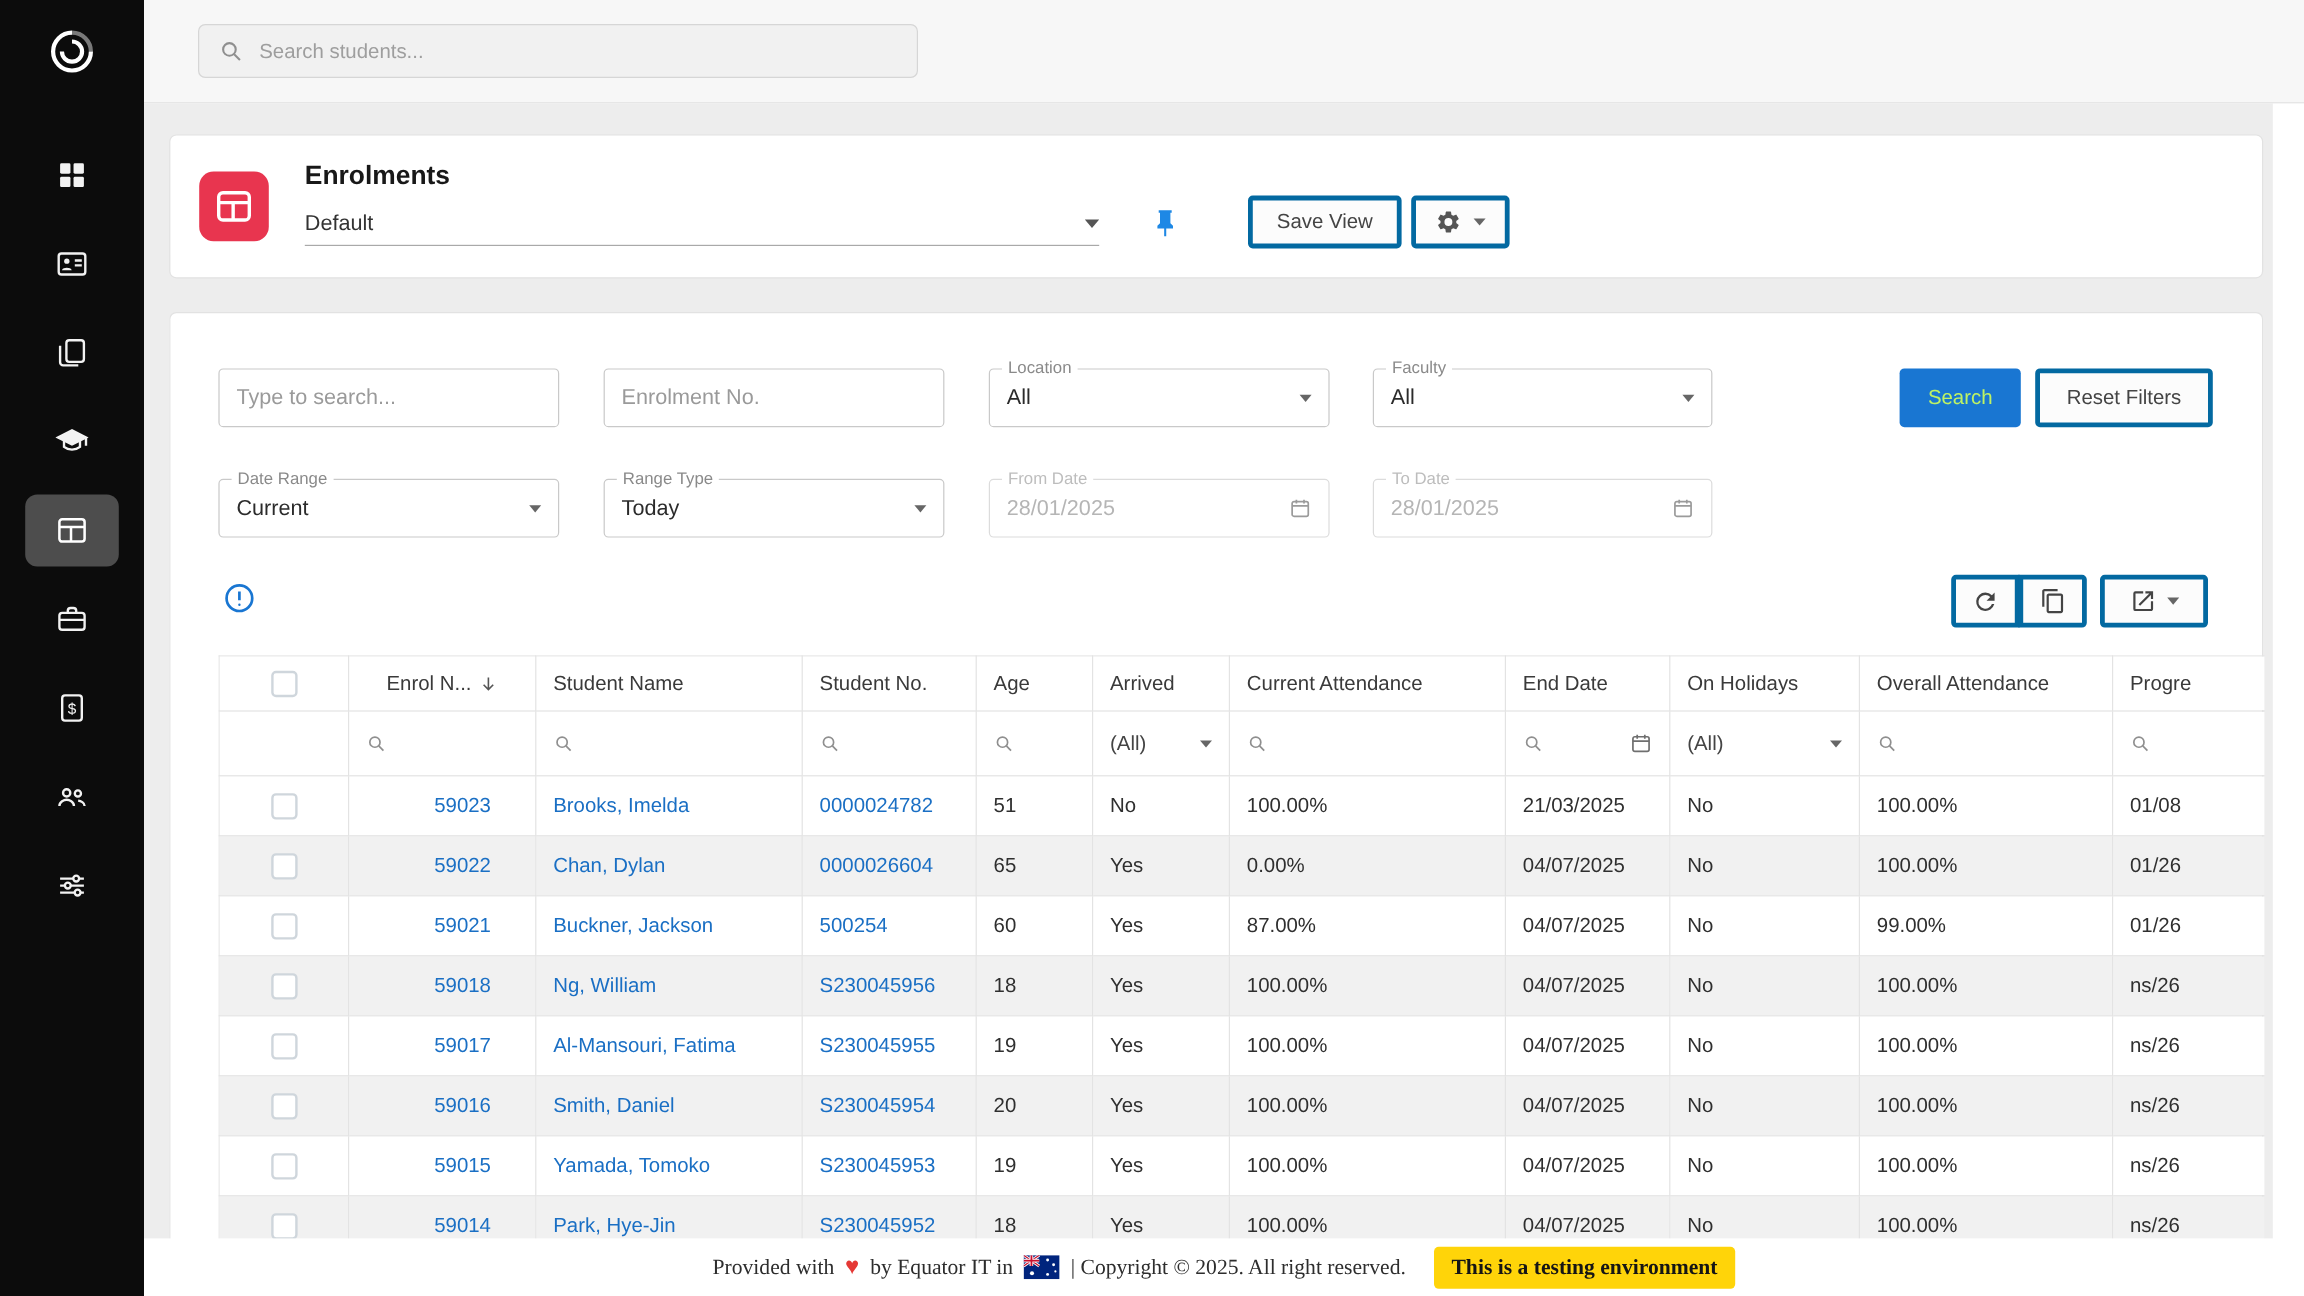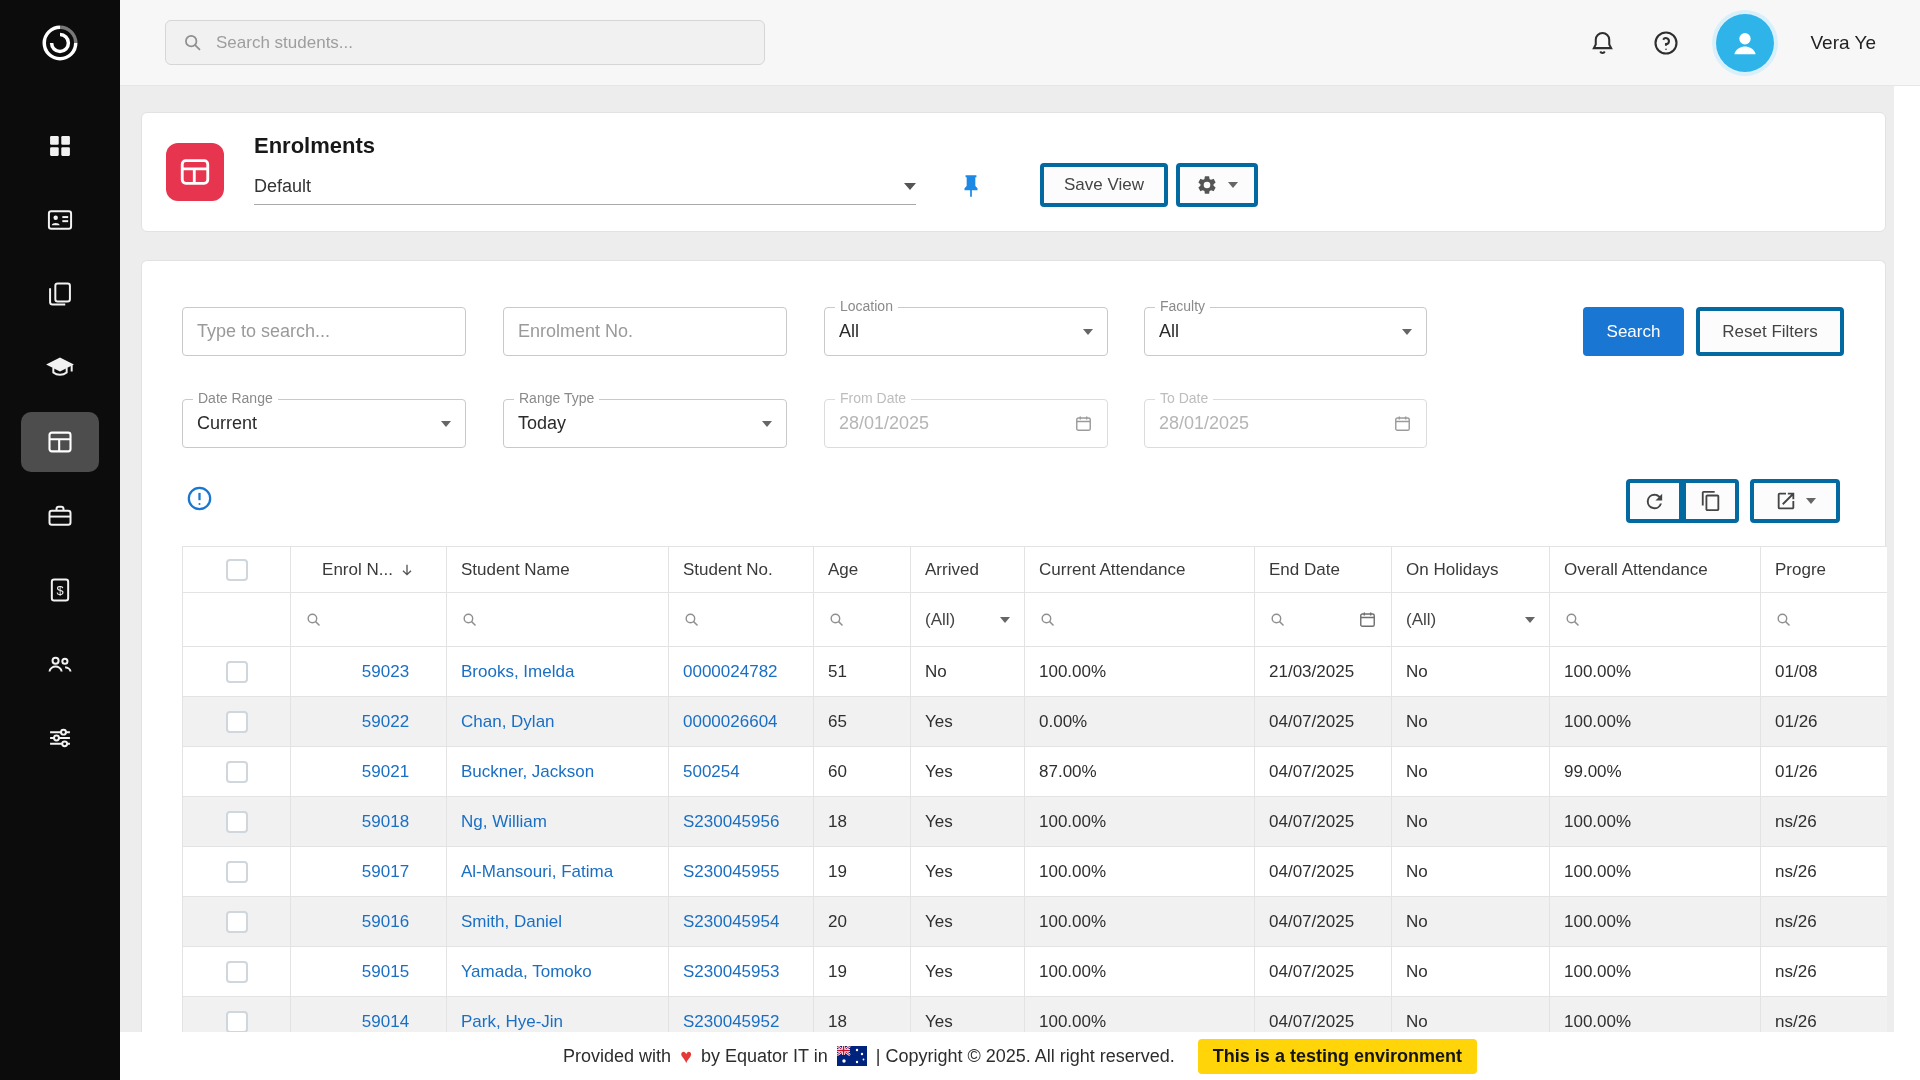--- a/index.html
+++ b/index.html
@@ -53,21 +53,21 @@
   .f-input.disabled { border-color:#dcdcdc; color:#b5b5b5; cursor:default; }
   .f-input.disabled .f-label { color:#bdbdbd; }
   .fi-1 { left:40px;  top:46px;  width:284px; }
   .fi-2 { left:361px; top:46px;  width:284px; }
   .fi-3 { left:682px; top:46px;  width:284px; }
   .fi-4 { left:1002px;top:46px;  width:283px; }
   .fi-5 { left:40px;  top:138px; width:284px; }
   .fi-6 { left:361px; top:138px; width:284px; }
   .fi-7 { left:682px; top:138px; width:284px; }
   .fi-8 { left:1002px;top:138px; width:283px; }
-  .search-btn { position:absolute; left:1441px; top:46px; width:101px; height:49px; background:var(--accent,#1976d2); color:#ffffff; border:none; border-radius:4px; font-size:17px; cursor:pointer; font-family:inherit; }
+  .search-btn { position:absolute; left:1441px; top:46px; width:101px; height:49px; background:var(--accent,#1976d2); color:#bef264; border:none; border-radius:4px; font-size:17px; cursor:pointer; font-family:inherit; }
   .reset-btn { position:absolute; left:1554px; top:46px; width:148px; height:49px; }
   .info-btn { position:absolute; left:44px; top:224px; background:none; border:none; cursor:pointer; }
   .action-group { position:absolute; left:1484px; top:218px; display:flex; }
   .action-group .btn { width:57px; height:44px; border-radius:0; }
   .action-group .btn:first-child { border-radius:4px 0 0 4px; }
   .action-group .btn:last-child { border-radius:0 4px 4px 0; margin-left:-1px; }
   .export-btn { position:absolute; left:1608px; top:218px; width:90px; height:44px; gap:9px; }
 
   
   .tbl-wrap { position:absolute; left:40px; top:285px; width:1705px; height:670px; overflow:hidden; }
@@ -82,21 +82,21 @@
   .h-enrol { text-align:center; }
   .h-enrol .hflex { display:inline-flex; align-items:center; gap:6px; }
   a.link { color:var(--link,#1a6fc4); text-decoration:none; cursor:pointer; }
   .cbx { appearance:none; -webkit-appearance:none; width:22px; height:22px; border:2px solid #cfd6dc; border-radius:4px; background:#fff; cursor:pointer; vertical-align:middle; }
   .fr-flex { display:flex; align-items:center; width:100%; gap:8px; }
   .fr-flex .right { margin-left:auto; }
   .fr-select { display:flex; align-items:center; width:100%; color:#444; cursor:pointer; }
   .fr-select .caret-sm { margin-left:auto; }
 
   
-  .footer { position:absolute; left:120px; bottom:0; width:1800px; height:48px; background:#fff; z-index:40; display:flex; align-items:center; justify-content:center; gap:9px; font-size:18px; color:#2d2d2d; }
+  .footer { position:absolute; left:120px; bottom:0; width:1800px; height:48px; background:#fff; z-index:40; display:flex; align-items:center; justify-content:center; gap:9px; font-size:18px; color:#2d2d2d;font-family:Liberation Serif, serif; }
   .heart { color:#e53935; font-size:20px; line-height:1; }
   .badge { background:var(--badge-yellow,#ffd409); color:#151515; font-weight:bold; border-radius:4px; padding:7px 15px; margin-left:14px; font-size:18px; }
 </style>
 </head>
 <body>
 
 <div class="sidebar">
   <div class="logo-box">
     <svg width="42" height="42" viewBox="0 0 24 24" fill="none" stroke="#fff" stroke-width="2">
       <path d="M12 3a9 9 0 1 0 9 9"></path>
@@ -175,42 +175,20 @@
   </div>
 </div>
 
 <div class="topbar">
   <div class="global-search">
     <svg class="mag" width="21" height="21" viewBox="0 0 24 24" fill="none" stroke="#8f8f8f" stroke-width="2">
         <circle cx="10.5" cy="10.5" r="6"></circle>
         <path d="M15 15l5.5 5.5"></path>
       </svg>
     <input type="text" placeholder="Search students..." style="">
-  </div>
-  <div class="top-right">
-    <button class="icon-btn">
-      <svg width="27" height="27" viewBox="0 0 24 24" fill="none" stroke="#2e2e2e" stroke-width="1.8">
-          <path d="M12 3.5a6 6 0 0 0-6 6v4.2L4.3 17h15.4L18 13.7V9.5a6 6 0 0 0-6-6z"></path>
-          <path d="M10 20a2.2 2.2 0 0 0 4 0"></path>
-        </svg>
-    </button>
-    <button class="icon-btn">
-      <svg width="28" height="28" viewBox="0 0 24 24" fill="none" stroke="#2e2e2e" stroke-width="1.8">
-          <circle cx="12" cy="12" r="9"></circle>
-          <path d="M9.6 9.2A2.6 2.6 0 1 1 12 13v1.4"></path>
-          <circle cx="12" cy="17.4" r="0.7" fill="#2e2e2e" stroke="none"></circle>
-        </svg>
-    </button>
-    <div class="avatar">
-      <svg width="34" height="34" viewBox="0 0 24 24" fill="#fff">
-          <circle cx="12" cy="9" r="4"></circle>
-          <path d="M4.5 20c.8-4 5-5.5 7.5-5.5s6.7 1.5 7.5 5.5z"></path>
-        </svg>
-    </div>
-    <span class="user-name">Vera Ye</span>
   </div>
 </div>
 
 <div class="main">
   <div class="scroll-strip"></div>
 
   <div class="card card-view">
     <div class="app-icon">
       <svg width="34" height="34" viewBox="0 0 24 24" fill="none" stroke="#fff" stroke-width="2">
           <rect x="3" y="4" width="18" height="16" rx="2.5"></rect>

